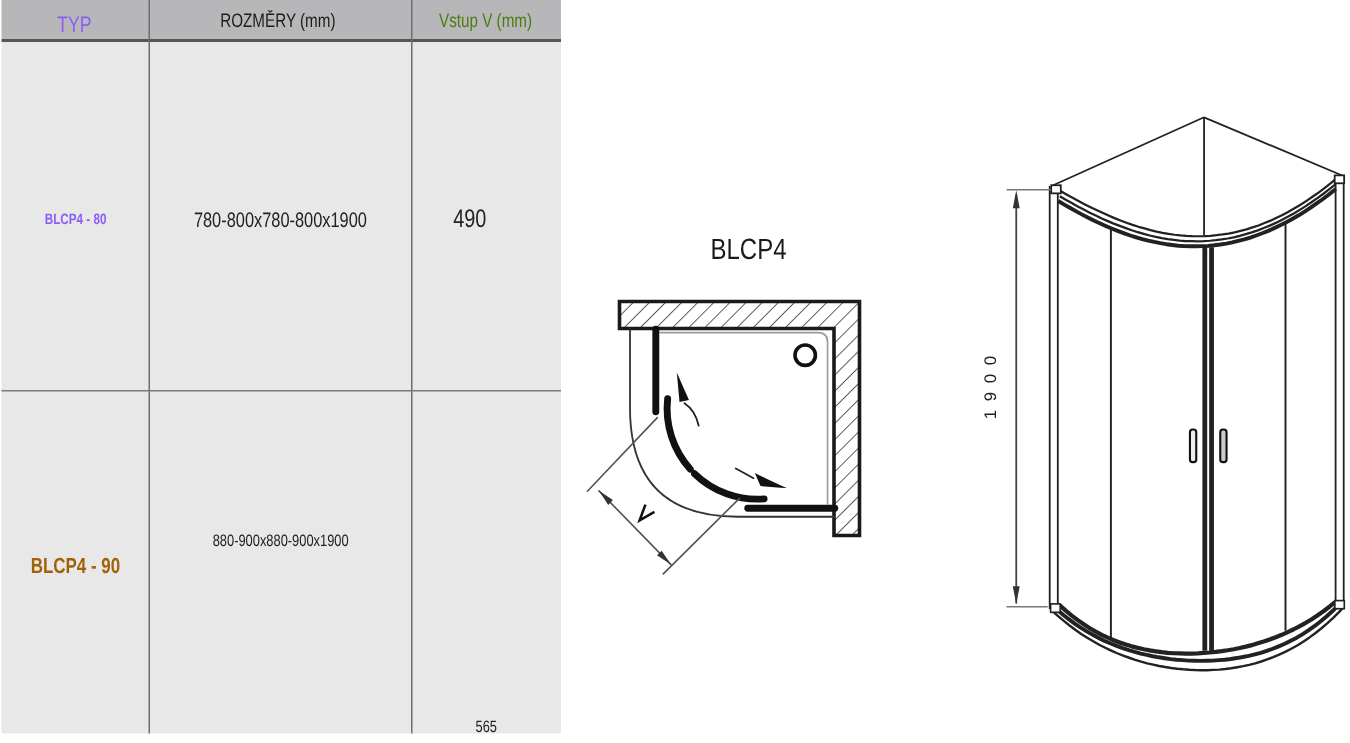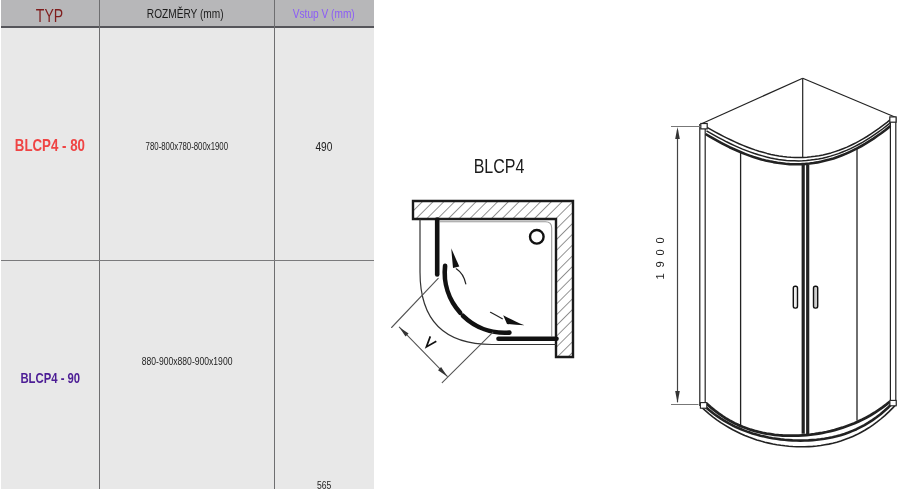--- a/index.html
+++ b/index.html
@@ -12,41 +12,41 @@
 </head>
 <body>
 
 <div class="abs" style="left:1px;top:0;width:373px;height:26px;background:#b7b7b9;"></div>
 <div class="abs" style="left:1px;top:26px;width:373px;height:2px;background:#55555a;"></div>
 <div class="abs" style="left:1px;top:28px;width:373px;height:461px;background:#e8e8e8;"></div>
 <div class="abs" style="left:99px;top:0;width:1px;height:489px;background:#6e6e70;"></div>
 <div class="abs" style="left:274px;top:0;width:1px;height:489px;background:#6e6e70;"></div>
 <div class="abs" style="left:1px;top:260px;width:373px;height:1px;background:#7a7a7c;"></div>
 
-<div class="ct" style="left:1px;top:0;width:98px;height:32px;font-size:18px;color:#7f1d1d;">
+<div class="ct" style="left:1px;top:0;width:98px;height:32px;font-size:15px;color:#8b5cf6;">
     <span>TYP</span>
   </div>
 <div class="ct" style="left:98px;top:0;width:174px;height:26px;font-size:13px;color:#1c1c1c;text-align:right;">
     <span>ROZMĚRY (mm)</span>
   </div>
-<div class="ct" style="left:274px;top:0;width:100px;height:26px;font-size:13px;color:#8b5cf6;border-radius:10px;">
+<div class="ct" style="left:274px;top:0;width:100px;height:26px;font-size:13px;color:#4d7c0f;border-radius:10px;">
     <span>Vstup V (mm)</span>
   </div>
 
-<div class="ct" style="left:1px;top:30px;width:98px;height:232px;font-size:17px;font-weight:bold;color:#ef4444;">
+<div class="ct" style="left:1px;top:30px;width:98px;height:232px;font-size:10px;font-weight:bold;color:#8b5cf6;">
     <span>BLCP4 - 80</span>
   </div>
-<div class="ct" style="left:100px;top:30px;width:174px;height:232px;font-size:10px;color:#222;text-align:center;">
+<div class="ct" style="left:100px;top:30px;width:174px;height:232px;font-size:14px;color:#222;text-align:center;">
     <span>780-800x780-800x1900</span>
   </div>
-<div class="ct" style="left:274px;top:30px;width:100px;height:232px;font-size:13px;color:#222;">
+<div class="ct" style="left:263px;top:30px;width:100px;height:232px;font-size:17px;color:#222;">
     <span>490</span>
   </div>
 
-<div class="ct" style="left:1px;top:265px;width:98px;height:226px;font-size:14.5px;font-weight:bold;color:#4c1d95;">
+<div class="ct" style="left:1px;top:265px;width:98px;height:226px;font-size:14.5px;font-weight:bold;color:#a16207;">
     <span>BLCP4 - 90</span>
   </div>
 <div class="ct" style="left:100px;top:248px;width:174px;height:226px;font-size:11px;color:#222;">
     <span>880-900x880-900x1900</span>
   </div>
 <div class="ct" style="left:274px;top:265px;width:100px;height:226px;font-size:11px;color:#222;align-items:flex-end;">
     <span>565</span>
   </div>
 
 <svg class="abs" style="left:0;top:0;" width="900" height="495" viewBox="0 0 900 495">

